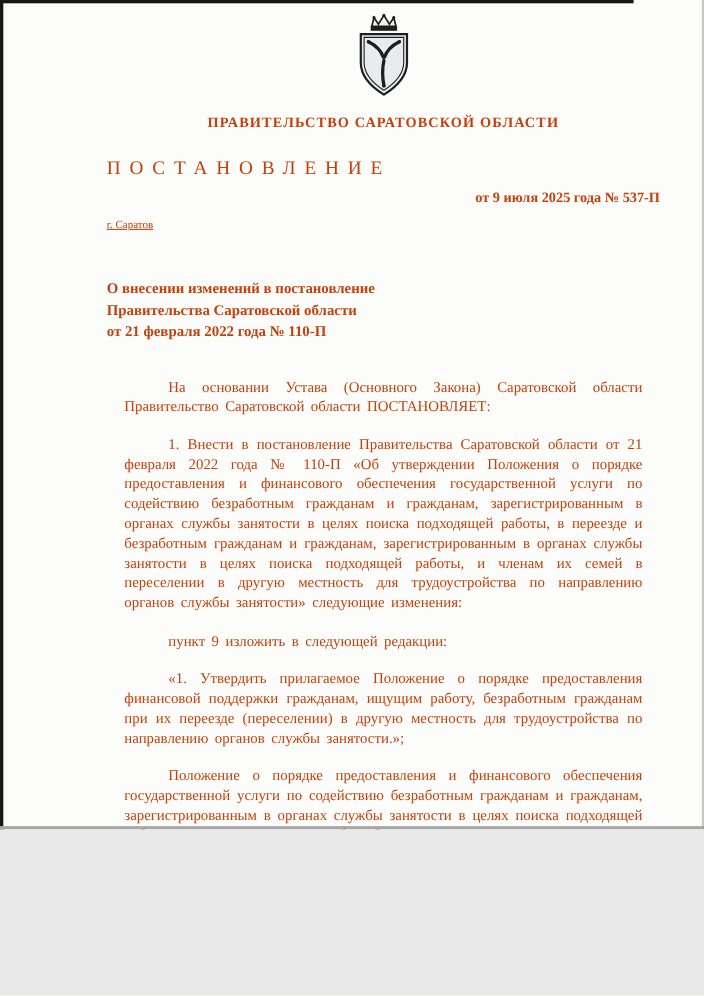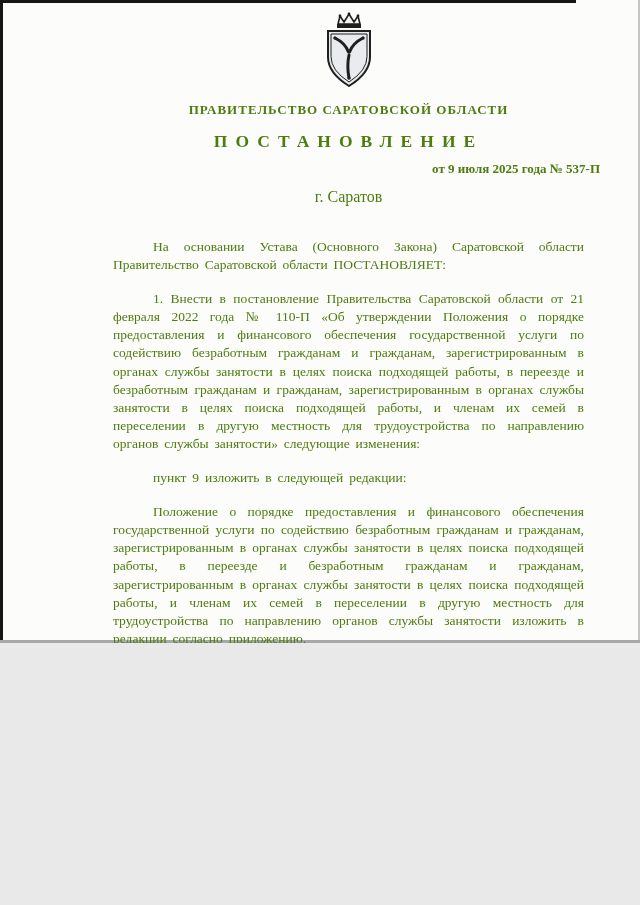--- a/index.html
+++ b/index.html
@@ -3,25 +3,25 @@
 <meta charset="utf-8">
 <style>
   html, body {
     margin: 0;
     padding: 0;
     background: #e9e9e9;
   }
   .page {
     position: relative;
     width: 640px;
-    height: 643px;
+    height: 754px;
     background: #fcfcfa;
     overflow: hidden;
     font-family: "Liberation Serif", "DejaVu Serif", serif;
-    color: #4d7c0f;
+    color: #c2410c;
   }
   
   .artifact-top {
     position: absolute; top: 0; left: 0;
     width: 576px; height: 3px; background: #161616;
   }
   .artifact-left {
     position: absolute; top: 0; left: 0;
     width: 3px; height: 905px; background: #161616;
   }
@@ -45,37 +45,37 @@
   }
   .authority {
     margin-top: 8px;
     text-align: center;
     font-weight: bold;
     font-size: 13px;
     letter-spacing: 1px;
     white-space: nowrap;
   }
   .doc-type {
-    margin-top: 13px;
-    text-align: center;
-    font-weight: bold;
+    margin-top: 23px;
+    font-weight: normal;
     font-size: 17.5px;
     letter-spacing: 8px;
     white-space: nowrap;
   }
   .date-line {
     margin-top: 9px;
     text-align: right;
     font-weight: bold;
     font-size: 13px;
   }
   .place {
     margin-top: 11px;
-    text-align: center;
-    font-size: 16px;
+    text-align: left;
+    font-size: 10px;
+    text-decoration: underline;
   }
   .title {
     margin-top: 42px;
     font-weight: bold;
     font-size: 13.5px;
     line-height: 19.5px;
   }
   .doc-body {
     margin-top: 32px;
     font-size: 13.5px;
@@ -122,22 +122,28 @@
     </div>
 
     <div class="authority">ПРАВИТЕЛЬСТВО САРАТОВСКОЙ ОБЛАСТИ</div>
 
     <div class="doc-type">ПОСТАНОВЛЕНИЕ</div>
 
     <div class="date-line">от 9 июля 2025 года № 537-П</div>
 
     <div class="place">г. Саратов</div>
 
+    <div class="title">
+      <div>О внесении изменений в постановление</div>
+      <div>Правительства Саратовской области</div>
+      <div>от 21 февраля 2022 года № 110-П</div>
+    </div>
 
     <div class="doc-body">
       <p>На основании Устава (Основного Закона) Саратовской области Правительство Саратовской области ПОСТАНОВЛЯЕТ:</p>
       <p>1. Внести в постановление Правительства Саратовской области от 21 февраля 2022 года № 110-П «Об утверждении Положения о порядке предоставления и финансового обеспечения государственной услуги по содействию безработным гражданам и гражданам, зарегистрированным в органах службы занятости в целях поиска подходящей работы, в переезде и безработным гражданам и гражданам, зарегистрированным в органах службы занятости в целях поиска подходящей работы, и членам их семей в переселении в другую местность для трудоустройства по направлению органов службы занятости» следующие изменения:</p>
       <p>пункт 9 изложить в следующей редакции:</p>
+      <p>«1. Утвердить прилагаемое Положение о порядке предоставления финансовой поддержки гражданам, ищущим работу, безработным гражданам при их переезде (переселении) в другую местность для трудоустройства по направлению органов службы занятости.»;</p>
       <p>Положение о порядке предоставления и финансового обеспечения государственной услуги по содействию безработным гражданам и гражданам, зарегистрированным в органах службы занятости в целях поиска подходящей работы, в переезде и безработным гражданам и гражданам, зарегистрированным в органах службы занятости в целях поиска подходящей работы, и членам их семей в переселении в другую местность для трудоустройства по направлению органов службы занятости изложить в редакции согласно приложению.</p>
     </div>
 
   </div>
 </div>
 
 </body></html>

